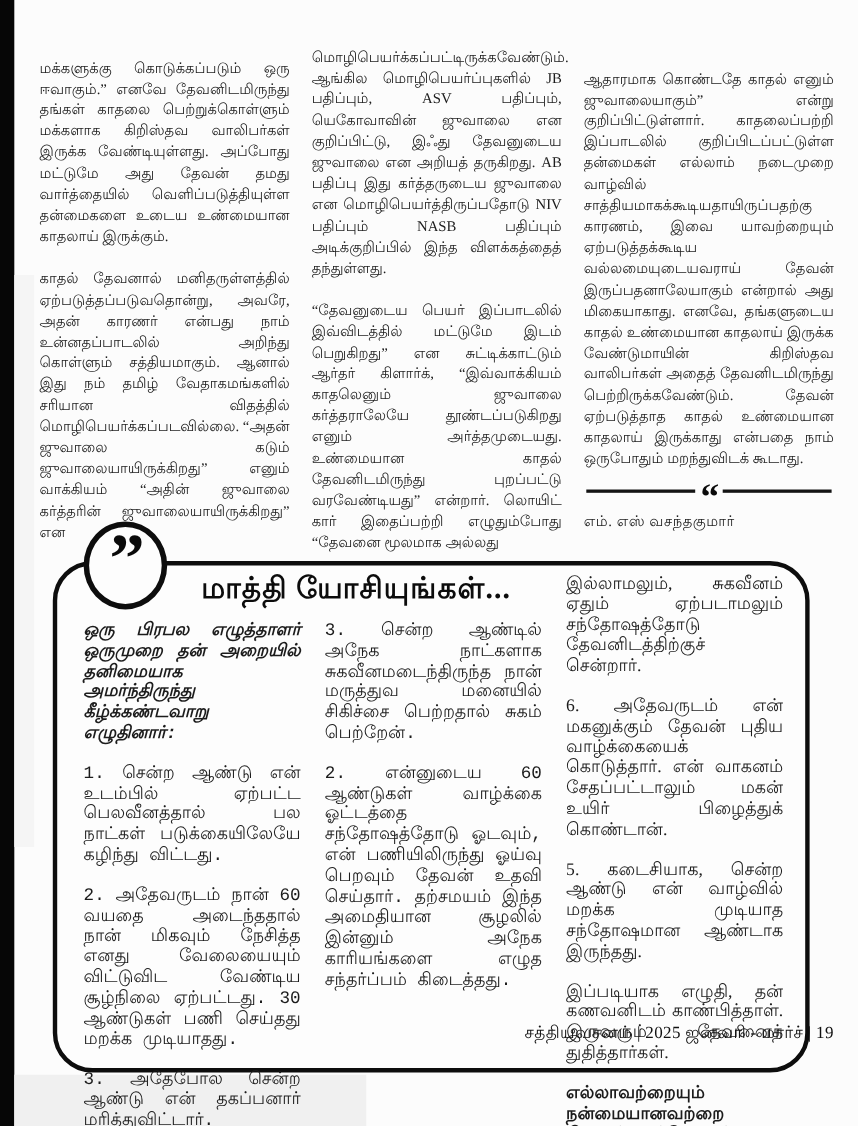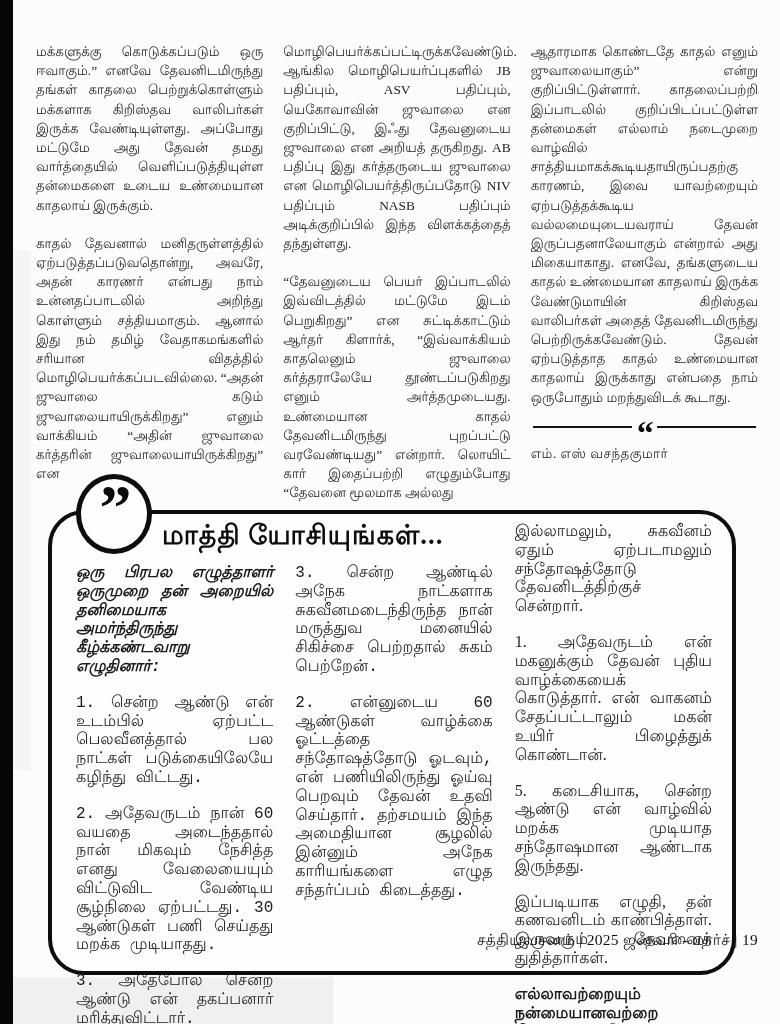--- a/index.html
+++ b/index.html
@@ -11,21 +11,21 @@
     font-family:"Liberation Serif","DejaVu Serif",serif;
     color:#1c1c1c;
   }
   .leftbar{position:absolute;left:0;top:0;width:13px;height:1024px;background:#060606;}
   .patch-bl{position:absolute;left:13px;top:977px;width:320px;height:47px;background:#f0f0f0;}
   .patch-l{position:absolute;left:13px;top:250px;width:18px;height:520px;background:#f5f5f5;}
 
   
   .article{
     position:absolute;left:36px;top:42px;width:722px;
-    display:flex;gap:20px;
+    display:flex;gap:20px;align-items:center;
   }
   .col{flex:1;min-width:0;}
   .col p{
     margin:0 0 19px 0;
     font-size:13.4px;line-height:19.2px;
     text-align:justify;
   }
   .divider{display:flex;align-items:center;margin:2px 2px 0 2px;}
   .dline{flex:1;height:2.5px;background:#141414;}
   .dq{
@@ -51,21 +51,21 @@
     background:#fdfdfd;
     display:flex;justify-content:center;align-items:flex-start;
     z-index:2;
   }
   .qmark{
     font-size:64px;font-weight:bold;line-height:.92;
     font-family:"Liberation Serif",serif;color:#0a0a0a;
     letter-spacing:-3px;
   }
   .qtitle{
-    position:absolute;left:110px;top:6px;margin:0;
+    position:absolute;left:131px;top:6px;margin:0;
     font-size:27px;font-weight:bold;letter-spacing:1px;
     color:#0c0c0c;white-space:nowrap;
   }
   .qcols{
     display:flex;gap:22px;
     padding:4px 20px 0 24px;height:100%;box-sizing:border-box;
   }
   .qcol{flex:1;min-width:0;}
   .qcol p{
     margin:0 0 17px 0;
@@ -125,21 +125,21 @@
         <p>3. அதேபோல சென்ற ஆண்டு என் தகப்பனார் மரித்துவிட்டார்.</p>
         <p>4. சென்ற ஆண்டு என் மகனுக்கு ஏற்பட்ட விபத்தினால் மருத்துவப் படிப்பு படித்துக் கொண்டிருந்த அவன் பரீட்சையில் தோல்வியடைந்தான்.</p>
       </div>
       <div class="qcol pad-head">
         <p>3. சென்ற ஆண்டில் அநேக நாட்களாக சுகவீனமடைந்திருந்த நான் மருத்துவ மனையில் சிகிச்சை பெற்றதால் சுகம் பெற்றேன்.</p>
         <p>2. என்னுடைய 60 ஆண்டுகள் வாழ்க்கை ஓட்டத்தை சந்தோஷத்தோடு ஓடவும், என் பணியிலிருந்து ஓய்வு பெறவும் தேவன் உதவி செய்தார். தற்சமயம் இந்த அமைதியான சூழலில் இன்னும் அநேக காரியங்களை எழுத சந்தர்ப்பம் கிடைத்தது.</p>
 
       </div>
       <div class="qcol pad-top">
         <p>இல்லாமலும், சுகவீனம் ஏதும் ஏற்படாமலும் சந்தோஷத்தோடு தேவனிடத்திற்குச் சென்றார்.</p>
-        <p>1. அதேவருடம் என் மகனுக்கும் தேவன் புதிய வாழ்க்கையைக் கொடுத்தார். என் வாகனம் சேதப்பட்டாலும் மகன் உயிர் பிழைத்துக் கொண்டான்.</p>
+        <p>6. அதேவருடம் என் மகனுக்கும் தேவன் புதிய வாழ்க்கையைக் கொடுத்தார். என் வாகனம் சேதப்பட்டாலும் மகன் உயிர் பிழைத்துக் கொண்டான்.</p>
         <p>5. கடைசியாக, சென்ற ஆண்டு என் வாழ்வில் மறக்க முடியாத சந்தோஷமான ஆண்டாக இருந்தது.</p>
         <p>இப்படியாக எழுதி, தன் கணவனிடம் காண்பித்தாள். இருவரும் தேவனைத் துதித்தார்கள்.</p>
         <p class="exhort">எல்லாவற்றையும் நன்மையானவற்றை நினைத்து சந்தோஷப்படு.</p>
       </div>
     </div>
   </div>
 
   <div class="footer">
     <span>சத்தியவசனம் | 2025  ஜனவரி - மார்ச்  |  19</span>
   </div>

